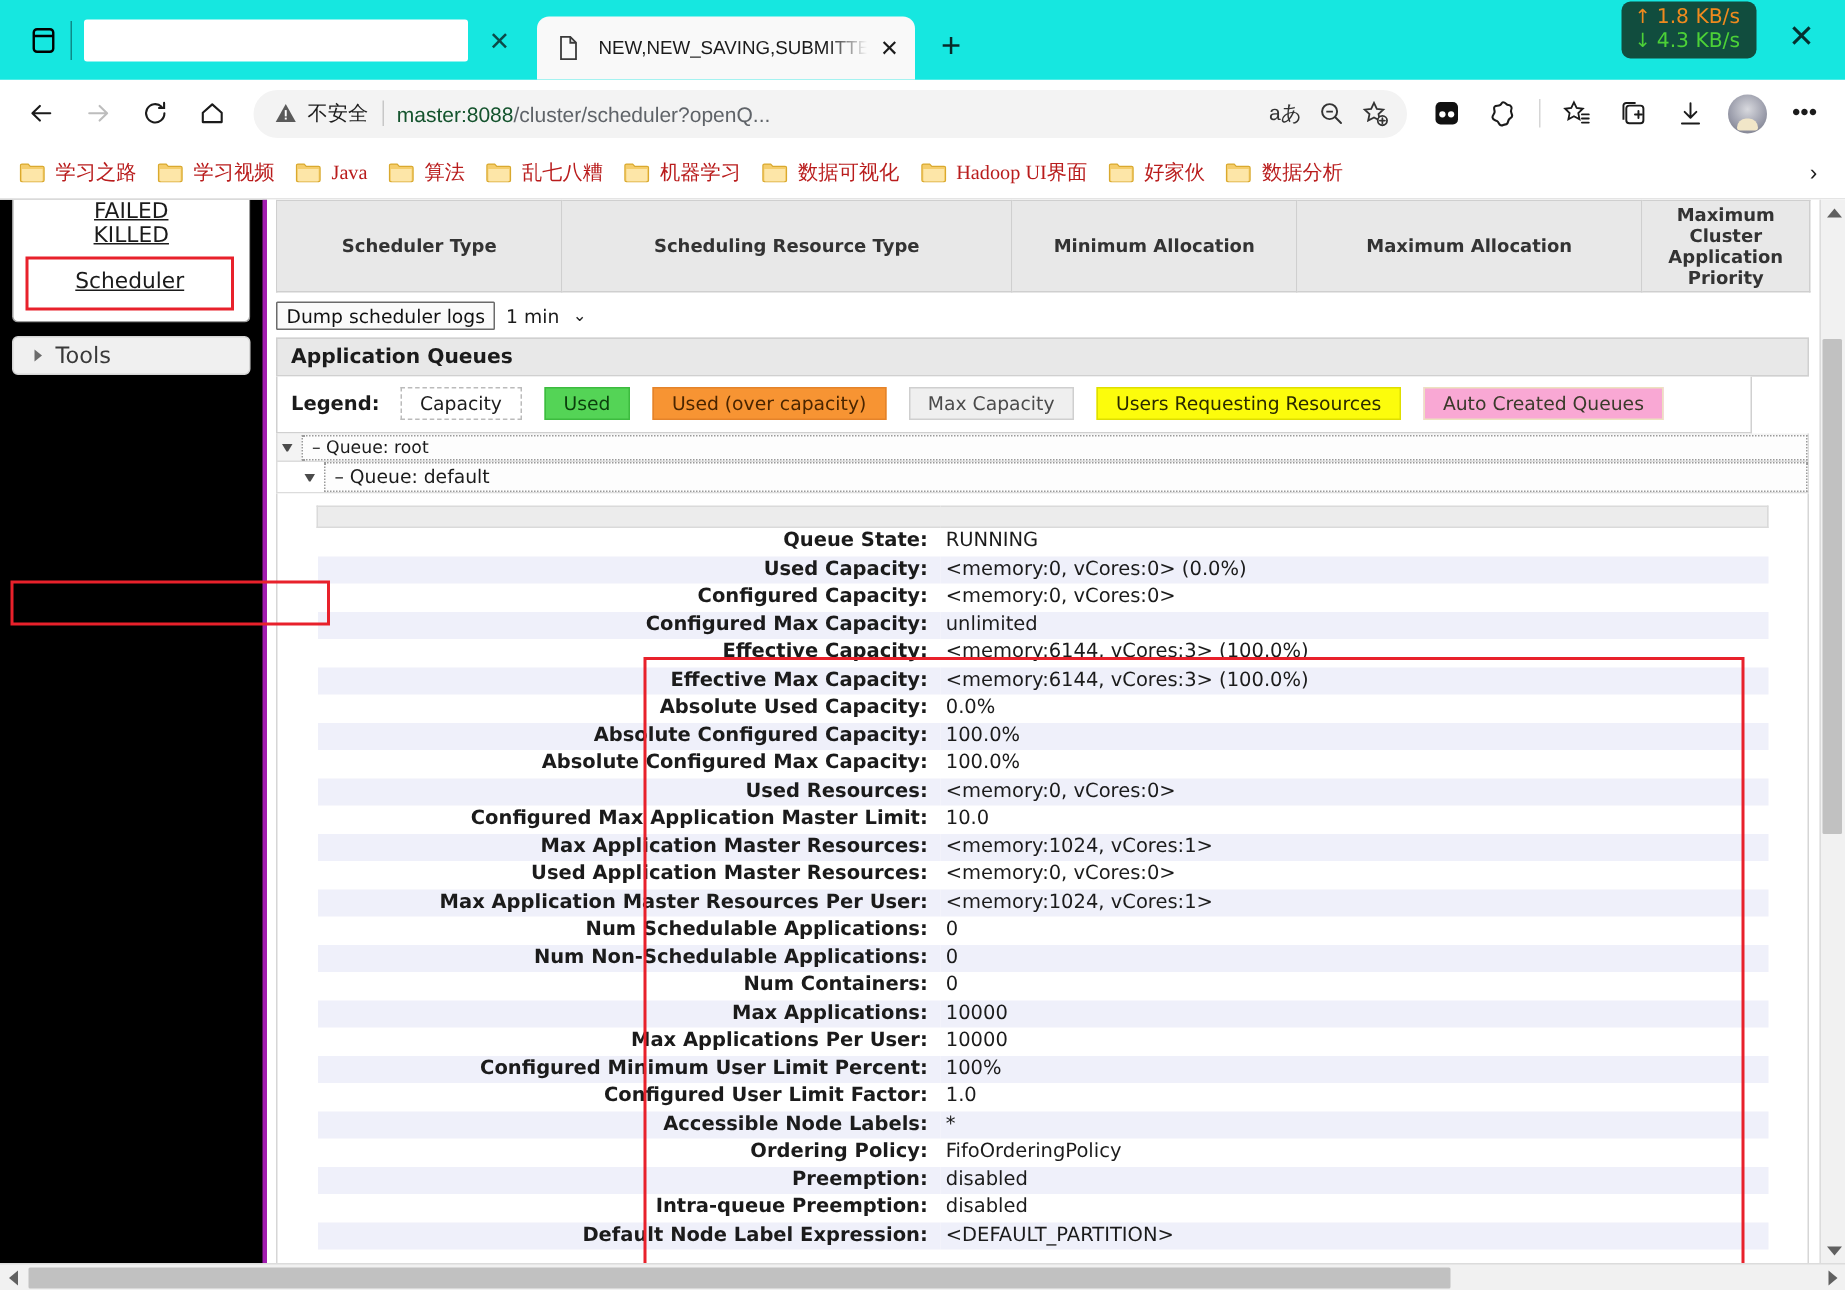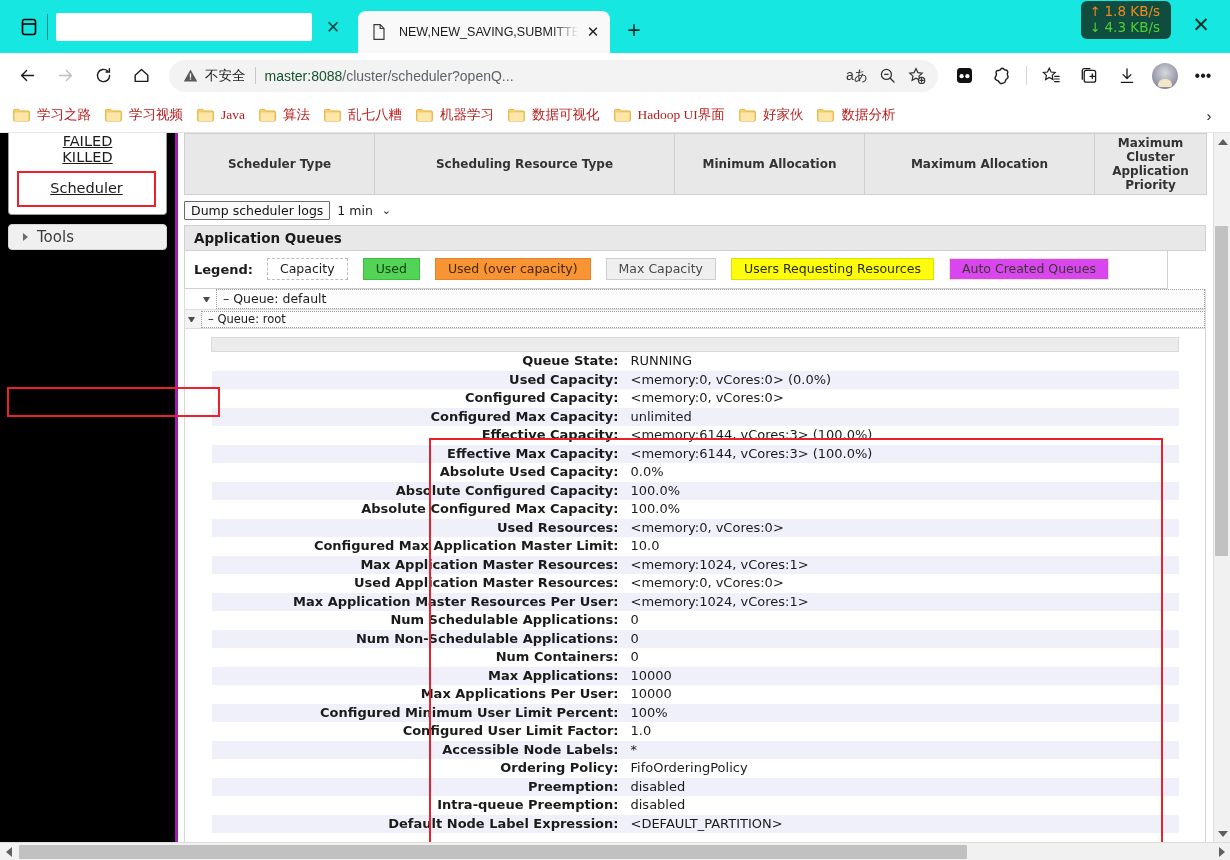--- a/index.html
+++ b/index.html
@@ -374,21 +374,21 @@
     margin-right: 15px;
     font-family: "DejaVu Sans", sans-serif;
     white-space: nowrap;
     line-height: 14px;
   }
   .lg-capacity { border: 1px dashed #bbb; background: #fff; color: #1b1b1b; }
   .lg-used { background: #54d456; color: #0b3f0c; border: 1px solid #3dbb3f; }
   .lg-over { background: #f79433; color: #4a2500; border: 1px solid #e4832a; }
   .lg-max { background: #efefef; color: #4a4a4a; border: 1px solid #cfcfcf; }
   .lg-users { background: #fcfc0c; color: #2a2a00; border: 1px solid #dede00; }
-  .lg-auto { background: #d946ef; color: #3a3a2a; border: 1px solid #ece2c0; margin-right: 0; }
+  .lg-auto { background: #f9a8d4; color: #3a3a2a; border: 1px solid #ece2c0; margin-right: 0; }
 
   .q-row {
     width: 1022px;
     display: flex;
     align-items: center;
     position: relative;
     background: #f3f3f3;
     border: 1px solid #dcdcdc;
     border-top: none;
     height: 19px;
@@ -767,27 +767,27 @@
         <div class="legend-box">
           <span class="legend-label">Legend:</span>
           <span class="lg lg-capacity">Capacity</span>
           <span class="lg lg-used">Used</span>
           <span class="lg lg-over">Used (over capacity)</span>
           <span class="lg lg-max">Max Capacity</span>
           <span class="lg lg-users">Users Requesting Resources</span>
           <span class="lg lg-auto">Auto Created Queues</span>
         </div>
 
+        <div class="q-row">
+          <span class="tri-sm"></span>
+          <span class="q-bar">– Queue: root</span>
+        </div>
         <div class="q-row lvl2">
           <span class="tri-sm"></span>
           <span class="q-bar">– Queue: default</span>
-        </div>
-        <div class="q-row">
-          <span class="tri-sm"></span>
-          <span class="q-bar">– Queue: root</span>
         </div>
 
         <div class="detail-wrap">
           <table class="detail">
             <tbody>
                 <tr class="hdr">
                   <td colspan="2"></td>
                 </tr>
             <tr>
                   <td class="k">Queue State:</td>

